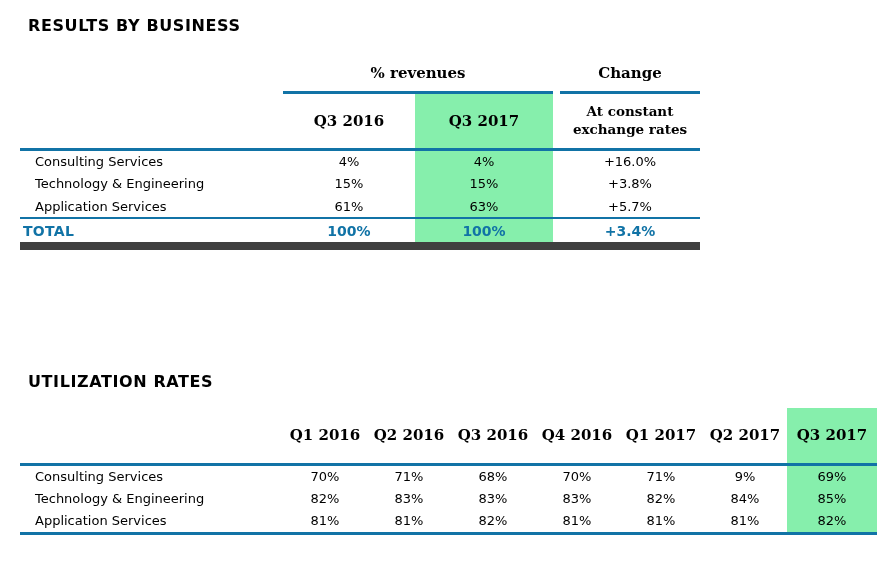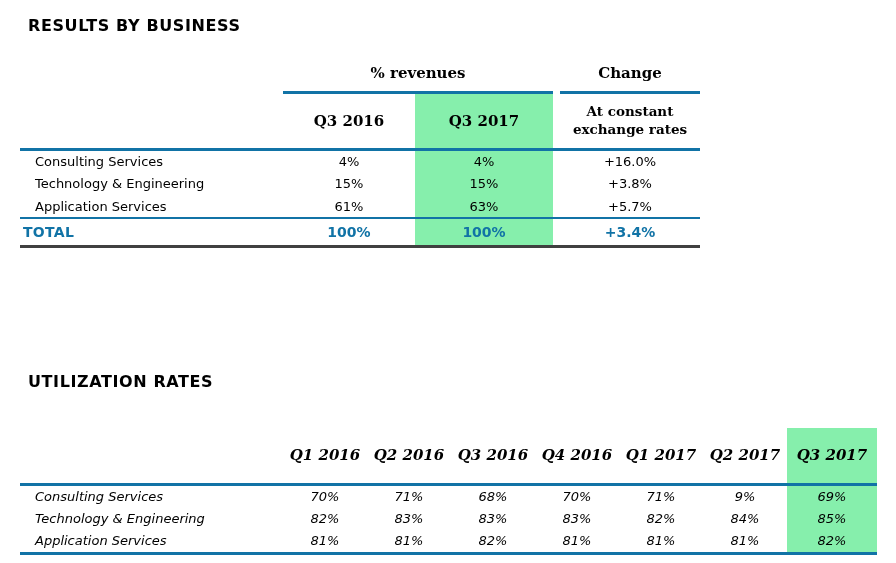--- a/index.html
+++ b/index.html
@@ -14,21 +14,21 @@
     letter-spacing: 0.6px;
     color: #000;
     white-space: nowrap;
   }
   #results-title { top: 16px; }
   #utilization-title { top: 372px; }
 
   table { border-collapse: collapse; table-layout: fixed; position: absolute; }
 
   #results-table { left: 20px; top: 55px; width: 680px; }
-  #utilization-table { left: 20px; top: 428px; width: 857px; font-style: italic; }
+  #utilization-table { left: 20px; top: 408px; width: 857px; }
 
   td { vertical-align: middle; overflow: hidden; white-space: nowrap; }
 
   
   .group-hdr {
     font-family: "DejaVu Serif", "Liberation Serif", serif;
     font-weight: bold;
     font-size: 15px;
     text-align: center;
   }
@@ -46,21 +46,21 @@
   .rule-under td { border-bottom: 3px solid #1173A6; }
   .seg-under { border-bottom: 3px solid #1173A6; }
 
   
   #results-table tr.grp-row   { height: 37px; }
   #results-table tr.hdr-row   { height: 57px; }
   #results-table tr.data-row  { height: 23px; }
   #results-table tr.total-row { height: 28px; }
   #results-table tr.total-row td {
     border-top: 2px solid #1173A6;
-    border-bottom: 3px solid #404040;
+    border-bottom: 8px solid #404040;
     color: #1173A6;
     font-weight: bold;
   }
   #results-table tr.total-row .lbl { font-size: 14px; padding-left: 3px; letter-spacing: 0.3px; }
   #results-table tr.total-row .num { font-size: 14px; }
 
   
   #utilization-table tr.hdr-row  { height: 56px; }
   #utilization-table tr.data-row { height: 23px; }
   #utilization-table tr.last td  { border-bottom: 3px solid #1173A6; }

